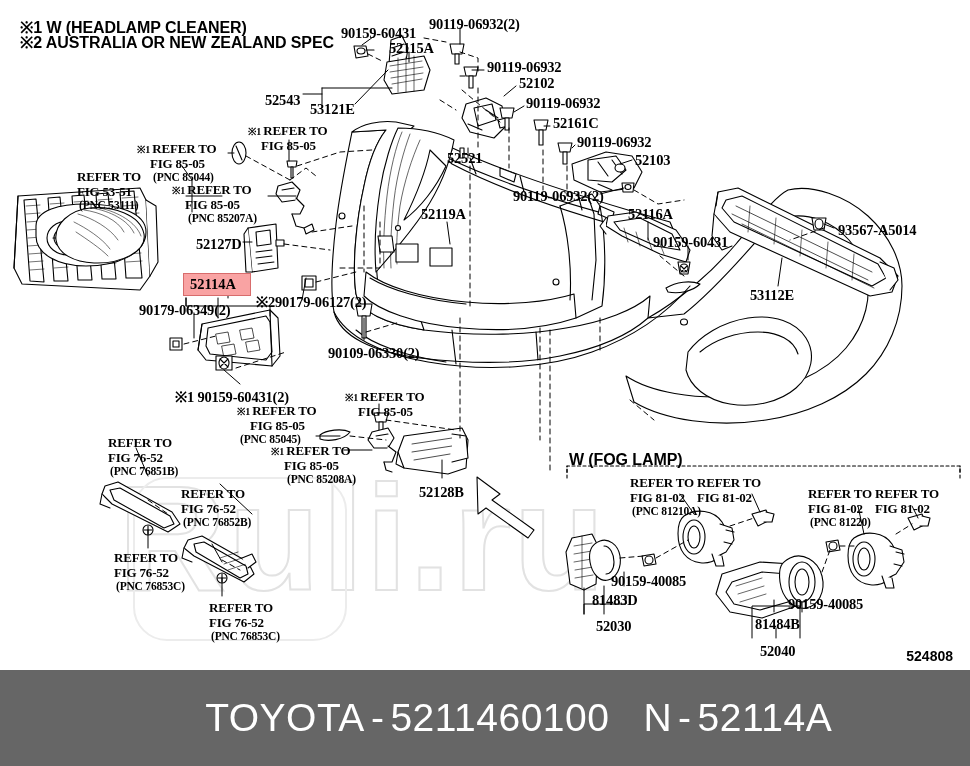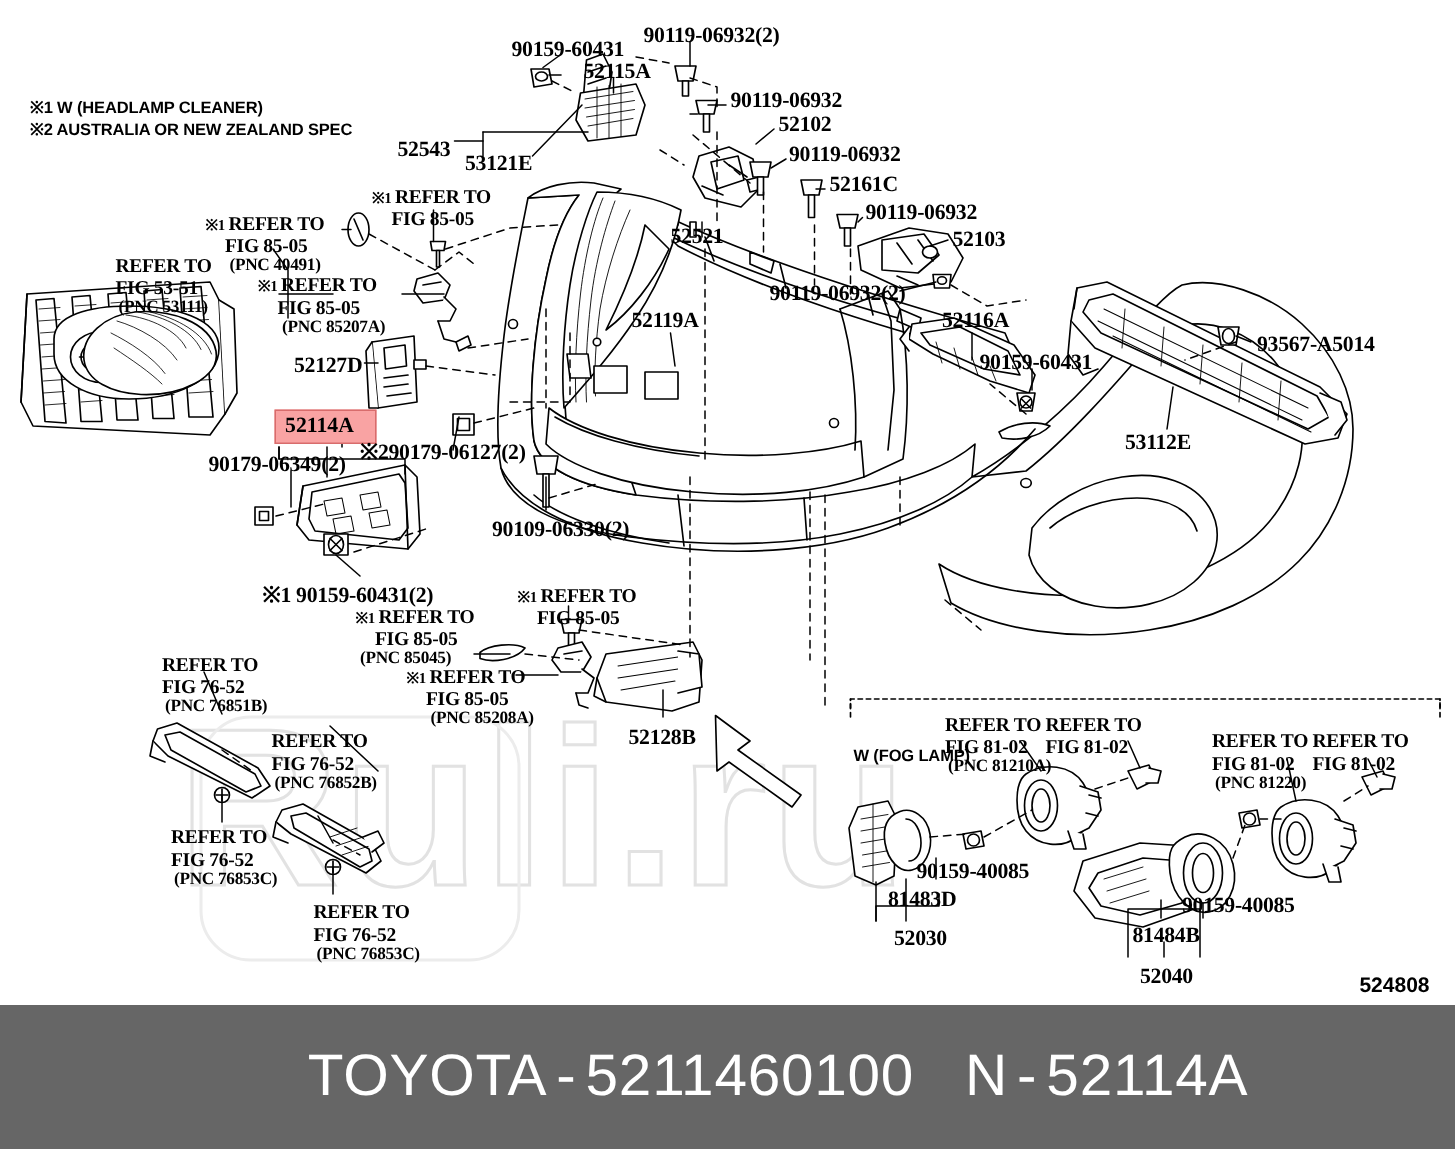--- a/index.html
+++ b/index.html
@@ -48,21 +48,21 @@
     font-family:"Liberation Serif", serif;
     font-weight:700;
     color:#000;
     white-space:pre;
     line-height:1.12;
     z-index:4;
   }
   .pn{font-size:14.5px;letter-spacing:-0.2px;}
   .ref{font-size:13px;letter-spacing:-0.2px;}
   .pnc{font-size:11.5px;letter-spacing:-0.2px;}
-  .note{font-size:11px;font-weight:700;font-family:"Liberation Sans", sans-serif;letter-spacing:-0.1px;margin-top:47px;}
+  .note{font-size:16px;font-weight:700;font-family:"Liberation Sans", sans-serif;letter-spacing:-0.1px;}
   .star{font-size:10px;}
 
   .hl{
     position:absolute;
     z-index:3;
     background:#f9a3a3;
     border:1px solid #d86c6c;
   }
   .hl-txt{
     position:absolute;z-index:4;
@@ -613,35 +613,35 @@
       <div class="lbl pn" style="left: 635px; top: 152px;">52103</div>
       <div class="lbl pn" style="left: 513px; top: 188px;">90119-06932(2)</div>
       <div class="lbl pn" style="left: 447px; top: 150px;">52521</div>
       <div class="lbl pn" style="left: 421px; top: 206px;">52119A</div>
       <div class="lbl pn" style="left: 628px; top: 206px;">52116A</div>
       <div class="lbl pn" style="left: 653px; top: 234px;">90159-60431</div>
       <div class="lbl pn" style="left: 838px; top: 222px;">93567-A5014</div>
       <div class="lbl pn" style="left: 750px; top: 287px;">53112E</div>
       <div class="lbl pn" style="left: 196px; top: 236px;">52127D</div>
       <div class="lbl pn" style="left: 139px; top: 302px;">90179-06349(2)</div>
-      <div class="lbl pn" style="left: 240px; top: 294px;">※290179-06127(2)</div>
+      <div class="lbl pn" style="left: 256px; top: 294px;">※290179-06127(2)</div>
       <div class="lbl pn" style="left: 328px; top: 345px;">90109-06330(2)</div>
       <div class="lbl pn" style="left: 175px; top: 389px;">※1 90159-60431(2)</div>
       <div class="lbl pn" style="left: 419px; top: 484px;">52128B</div>
       <div class="lbl pn" style="left: 592px; top: 592px;">81483D</div>
       <div class="lbl pn" style="left: 596px; top: 618px;">52030</div>
       <div class="lbl pn" style="left: 611px; top: 573px;">90159-40085</div>
       <div class="lbl pn" style="left: 755px; top: 616px;">81484B</div>
       <div class="lbl pn" style="left: 760px; top: 643px;">52040</div>
       <div class="lbl pn" style="left: 788px; top: 596px;">90159-40085</div>
     </div>
 
   <div id="refer-layer">
       <div class="lbl" style="left: 77px; top: 170px;"><div class="ref">REFER TO</div><div class="ref" style="margin-left: 0px;">FIG 53-51</div><div class="pnc" style="margin-left: 2px;">(PNC 53111)</div></div>
-      <div class="lbl" style="left: 137px; top: 142px;"><div class="ref"><span class="star">※1 </span><span>REFER TO</span></div><div class="ref" style="margin-left: 13px;">FIG 85-05</div><div class="pnc" style="margin-left: 16px;">(PNC 40491)</div></div>
+      <div class="lbl" style="left: 137px; top: 142px;"><div class="ref"><span class="star">※1 </span><span>REFER TO</span></div><div class="ref" style="margin-left: 13px;">FIG 85-05</div><div class="pnc" style="margin-left: 16px;">(PNC 85044)</div></div>
       <div class="lbl" style="left: 172px; top: 183px;"><div class="ref"><span class="star">※1 </span><span>REFER TO</span></div><div class="ref" style="margin-left: 13px;">FIG 85-05</div><div class="pnc" style="margin-left: 16px;">(PNC 85207A)</div></div>
       <div class="lbl" style="left: 248px; top: 124px;"><div class="ref"><span class="star">※1 </span><span>REFER TO</span></div><div class="ref" style="margin-left: 13px;">FIG 85-05</div></div>
       <div class="lbl" style="left: 345px; top: 390px;"><div class="ref"><span class="star">※1 </span><span>REFER TO</span></div><div class="ref" style="margin-left: 13px;">FIG 85-05</div></div>
       <div class="lbl" style="left: 237px; top: 404px;"><div class="ref"><span class="star">※1 </span><span>REFER TO</span></div><div class="ref" style="margin-left: 13px;">FIG 85-05</div><div class="pnc" style="margin-left: 3px;">(PNC 85045)</div></div>
       <div class="lbl" style="left: 271px; top: 444px;"><div class="ref"><span class="star">※1 </span><span>REFER TO</span></div><div class="ref" style="margin-left: 13px;">FIG 85-05</div><div class="pnc" style="margin-left: 16px;">(PNC 85208A)</div></div>
       <div class="lbl" style="left: 108px; top: 436px;"><div class="ref">REFER TO</div><div class="ref" style="margin-left: 0px;">FIG 76-52</div><div class="pnc" style="margin-left: 2px;">(PNC 76851B)</div></div>
       <div class="lbl" style="left: 181px; top: 487px;"><div class="ref">REFER TO</div><div class="ref" style="margin-left: 0px;">FIG 76-52</div><div class="pnc" style="margin-left: 2px;">(PNC 76852B)</div></div>
       <div class="lbl" style="left: 114px; top: 551px;"><div class="ref">REFER TO</div><div class="ref" style="margin-left: 0px;">FIG 76-52</div><div class="pnc" style="margin-left: 2px;">(PNC 76853C)</div></div>
       <div class="lbl" style="left: 209px; top: 601px;"><div class="ref">REFER TO</div><div class="ref" style="margin-left: 0px;">FIG 76-52</div><div class="pnc" style="margin-left: 2px;">(PNC 76853C)</div></div>
       <div class="lbl" style="left: 630px; top: 476px;"><div class="ref">REFER TO</div><div class="ref" style="margin-left: 0px;">FIG 81-02</div><div class="pnc" style="margin-left: 2px;">(PNC 81210A)</div></div>

